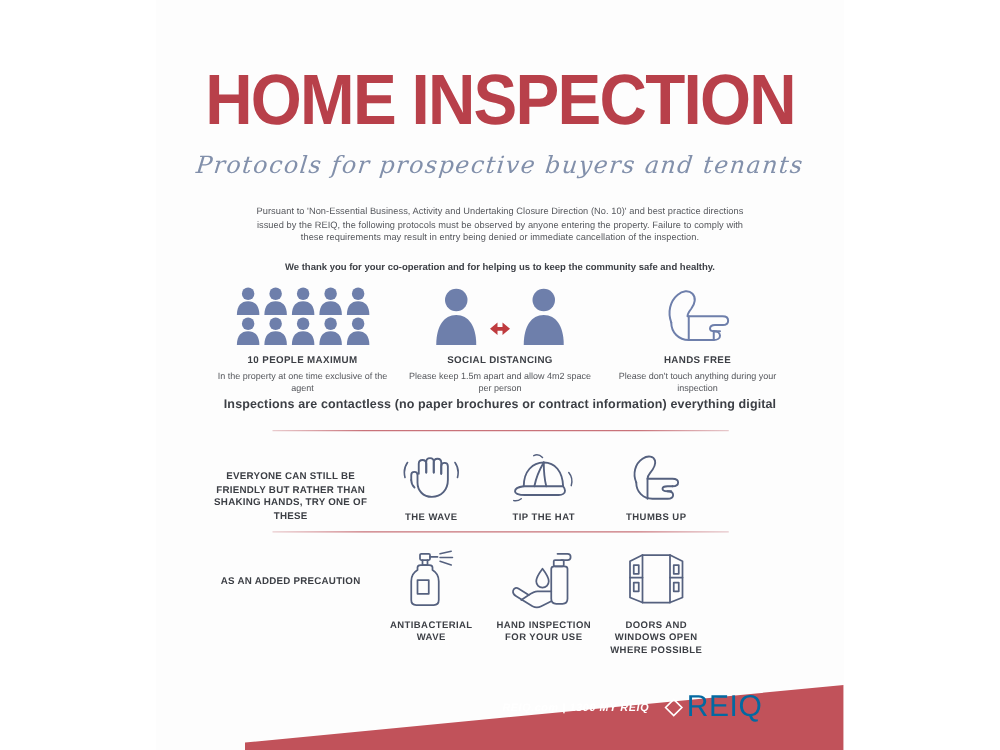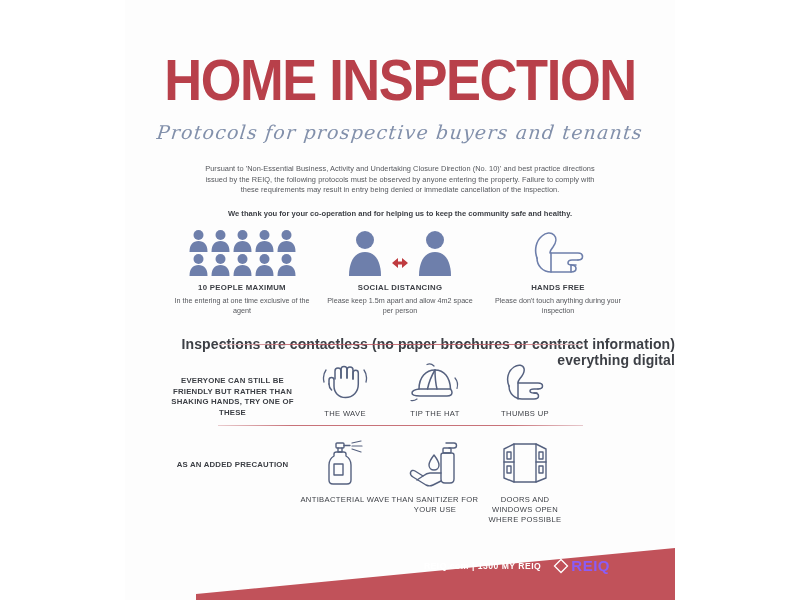--- a/index.html
+++ b/index.html
@@ -124,25 +124,25 @@
     color: #3c3f45;
   }
   .feature-desc {
     margin-top: 4px;
     font-size: 7.2px;
     line-height: 9.5px;
     color: #55575c;
   }
   .contactless-note {
     position: absolute;
-    top: 336px;
+    top: 318px;
     left: 0;
     width: 550px;
-    text-align: right;
-    font-size: 14px;
+    text-align: center;
+    font-size: 10px;
     font-weight: 700;
     color: #3c3f45;
     letter-spacing: 0.1px;
   }
 
   
   #section-greeting {
     top: 360px;
     display: flex;
     align-items: flex-end;
@@ -165,21 +165,21 @@
   }
   .mini-icon {
     height: 42px;
     display: flex;
     align-items: flex-end;
     justify-content: center;
   }
   .mini-title {
     margin-top: 7px;
     font-size: 7.6px;
-    font-weight: 400;
+    font-weight: 700;
     letter-spacing: 0.35px;
     color: #3c3f45;
   }
 
   
   #section-precaution {
     top: 440px;
     display: flex;
     align-items: flex-start;
     padding-left: 40px;
@@ -205,32 +205,33 @@
     display: flex;
     align-items: center;
     gap: 12px;
   }
   .footer-contact {
     font-size: 8.6px;
     font-weight: 700;
     letter-spacing: 0.5px;
     color: #ffffff;
     white-space: nowrap;
+    font-style: italic;
   }
   .footer-logo {
     display: flex;
     align-items: center;
     gap: 2px;
     color: #ffffff;
   }
   .footer-logo-text {
-    font-size: 15px;
-    font-weight: 700;
+    font-size: 24px;
+    font-weight: 400;
     letter-spacing: 0.5px;
-    color: #8b5cf6;
+    color: #0369a1;
     line-height: 21px;
   }
 
   
   .people-grid {
     display: grid;
     grid-template-columns: repeat(5, 21px);
     grid-template-rows: repeat(2, 23px);
     gap: 1px 1px;
   }
@@ -292,21 +293,21 @@
                 <circle cx="10.5" cy="6" r="5" fill="#6e7fab"></circle>
                 <path d="M1.5 23 C1.5 15.5 5 12 10.5 12 C16 12 19.5 15.5 19.5 23 Z" fill="#6e7fab"></path>
               </svg>
             <svg width="21" height="23" viewBox="0 0 21 23">
                 <circle cx="10.5" cy="6" r="5" fill="#6e7fab"></circle>
                 <path d="M1.5 23 C1.5 15.5 5 12 10.5 12 C16 12 19.5 15.5 19.5 23 Z" fill="#6e7fab"></path>
               </svg>
           </div>
         </div>
         <div class="feature-title">10 PEOPLE MAXIMUM</div>
-        <div class="feature-desc">In the entering at one time exclusive of the agent</div>
+        <div class="feature-desc">In the property at one time exclusive of the agent</div>
       </div>
 
       <div class="feature-col">
         <div class="feature-icon">
           <svg width="104" height="46" viewBox="0 0 104 46">
             <circle cx="17" cy="10" r="9" fill="#6e7fab"></circle>
             <path d="M1 46 C1 31 7 22 17 22 C27 22 33 31 33 46 Z" fill="#6e7fab"></path>
             <circle cx="87" cy="10" r="9" fill="#6e7fab"></circle>
             <path d="M71 46 C71 31 77 22 87 22 C97 22 103 31 103 46 Z" fill="#6e7fab"></path>
             <path d="M44 33 L50 28 L50 31.5 L54 31.5 L54 28 L60 33 L54 38 L54 34.5 L50 34.5 L50 38 Z" fill="#bf3b3f"></path>
@@ -406,21 +407,21 @@
         <div class="mini-icon" style="height:48px;">
           <svg width="54" height="48" viewBox="0 0 54 48" fill="none" stroke="#55617f" stroke-width="1.4" stroke-linecap="round" stroke-linejoin="round">
             <path d="M38 3 L46 3 C47.5 3 48.5 4 48.5 5.5 C48.5 7 47.5 8 46 8 L41 8"></path>
             <rect x="35" y="8" width="8" height="5" rx="1"></rect>
             <path d="M33 15 C33 13.5 34 13 35.5 13 L43.5 13 C45 13 46 13.5 46 15 L46 39 C46 41.5 44.5 43 42 43 L37 43 C34.5 43 33 41.5 33 39 Z"></path>
             <path d="M26 15 C26 15 21 21.5 21 25 C21 28 23.3 30 26 30 C28.7 30 31 28 31 25 C31 21.5 26 15 26 15 Z"></path>
             <path d="M33 33 L22 33 C19.5 33 17 34.5 15 36 L9 40"></path>
             <path d="M15 36 L7 31 C5 29.7 3 30.5 2.5 32.5 C2 34.5 3 35.8 5 37 L18 45 C20 46 23 46 25 45 L33 41"></path>
           </svg>
         </div>
-        <div class="mini-title two-line">THAN SANITIZER FOR YOUR USE</div>
+        <div class="mini-title two-line">HAND INSPECTION FOR YOUR USE</div>
       </div>
 
       <div class="mini-col">
         <div class="mini-icon" style="height:48px;">
           <svg width="50" height="48" viewBox="0 0 50 48" fill="none" stroke="#55617f" stroke-width="1.4" stroke-linecap="round" stroke-linejoin="round">
             <rect x="14" y="4" width="22" height="38"></rect>
             <path d="M14 4 L4 9 L4 38 L14 42"></path>
             <path d="M36 4 L46 9 L46 38 L36 42"></path>
             <path d="M4 22 L14 22"></path>
             <path d="M36 22 L46 22"></path>

